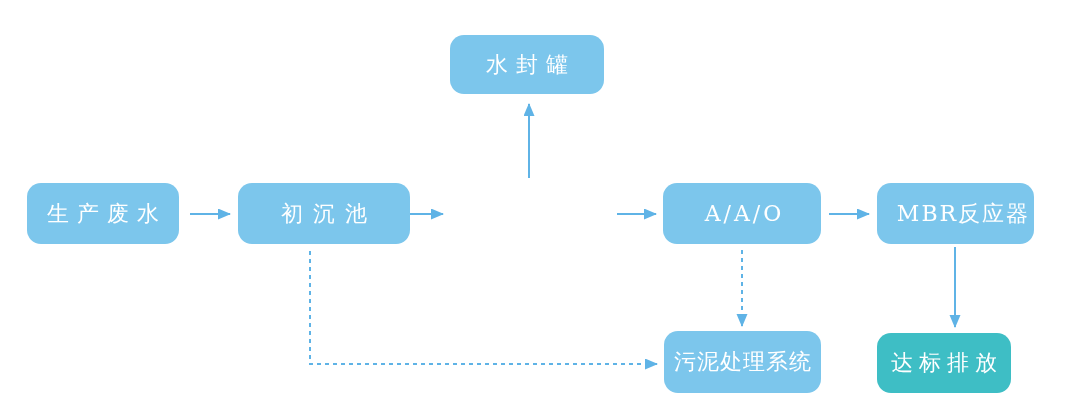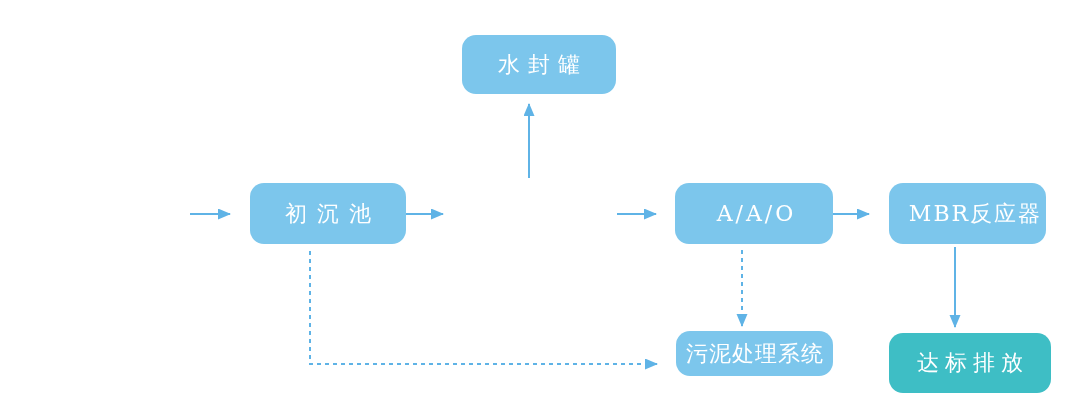--- a/index.html
+++ b/index.html
@@ -40,33 +40,32 @@
     position: absolute;
     display: flex;
     align-items: center;
     justify-content: center;
     background: var(--node-fill);
     color: var(--text);
     border-radius: 14px;
     font-size: 22px;
     line-height: 1;
     white-space: nowrap;
-    margin-left: 12px;
   }
   .node.accent { background: var(--accent-fill); }
   .node.alt-font { font-family: "DejaVu Serif", "Liberation Serif", serif; }
 
   #n-production { left: 27px;  top: 183px; width: 152px; height: 61px; letter-spacing: 8px;  padding-left: 8px; }
-  #n-primary    { left: 238px; top: 183px; width: 156px; height: 61px; letter-spacing: 10px; padding-left: 10px; }
+  #n-primary    { left: 238px; top: 183px; width: 172px; height: 61px; letter-spacing: 10px; padding-left: 10px; }
   #n-uasb       { left: 452px; top: 183px; width: 157px; height: 61px; letter-spacing: 2px;  padding-left: 2px; }
   #n-aao        { left: 663px; top: 183px; width: 158px; height: 61px; letter-spacing: 3px;  padding-left: 5px; }
   #n-mbr        { left: 877px; top: 183px; width: 157px; height: 61px; letter-spacing: 2px;  padding-left: 16px; }
   #n-seal       { left: 450px; top: 35px;  width: 154px; height: 59px; letter-spacing: 8px;  padding-left: 8px; }
-  #n-sludge     { left: 664px; top: 331px; width: 157px; height: 45px; letter-spacing: 1px;  padding-left: 1px; }
-  #n-discharge  { left: 877px; top: 333px; width: 162px; height: 60px; letter-spacing: 6px;  padding-left: 6px; }
+  #n-sludge     { left: 664px; top: 331px; width: 157px; height: 62px; letter-spacing: 1px;  padding-left: 1px; }
+  #n-discharge  { left: 877px; top: 333px; width: 134px; height: 60px; letter-spacing: 6px;  padding-left: 6px; }
 </style>
 </head>
 <body>
 
 <div class="canvas">
 
   <svg class="edges-layer" width="1079" height="413" viewBox="0 0 1079 413" xmlns="http://www.w3.org/2000/svg">
     <defs>
       <marker id="ah" markerUnits="userSpaceOnUse" markerWidth="14" markerHeight="12" refX="12" refY="5.5" orient="auto">
         <path class="arrowhead-fill" d="M0,0 L13,5.5 L0,11 Z"></path>
@@ -76,20 +75,21 @@
     <line class="edge" x1="190" y1="214" x2="230" y2="214" marker-end="url(#ah)"></line>
     <line class="edge" x1="403" y1="214" x2="443" y2="214" marker-end="url(#ah)"></line>
     <line class="edge" x1="617" y1="214" x2="656" y2="214" marker-end="url(#ah)"></line>
     <line class="edge" x1="829" y1="214" x2="869" y2="214" marker-end="url(#ah)"></line>
     <line class="edge" x1="529" y1="178" x2="529" y2="104" marker-end="url(#ah)"></line>
     <line class="edge" x1="955" y1="247" x2="955" y2="327" marker-end="url(#ah)"></line>
     <line class="edge dashed" x1="742" y1="250" x2="742" y2="326" marker-end="url(#ah)"></line>
     <path class="edge dashed" d="M310,251 L310,364 L657,364" marker-end="url(#ah)"></path>
   </svg>
 
+  <div class="node" id="n-production">生产废水</div>
 
   <div class="node" id="n-primary">初沉池</div>
 
 
   <div class="node alt-font" id="n-aao">A/A/O</div>
 
   <div class="node alt-font" id="n-mbr">MBR反应器</div>
 
   <div class="node" id="n-seal">水封罐</div>
 

